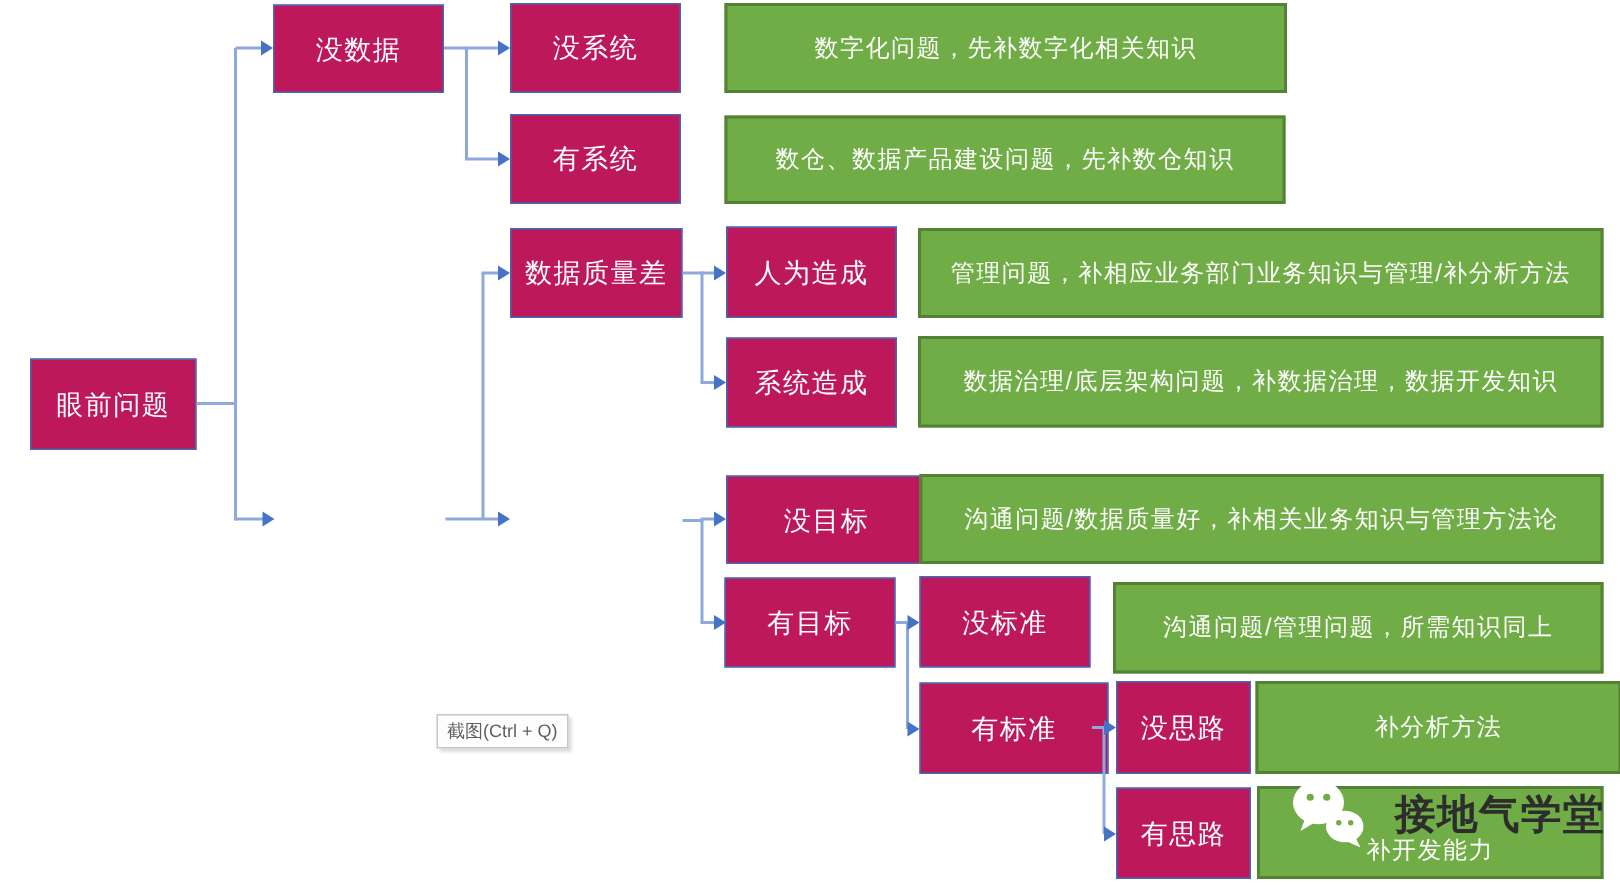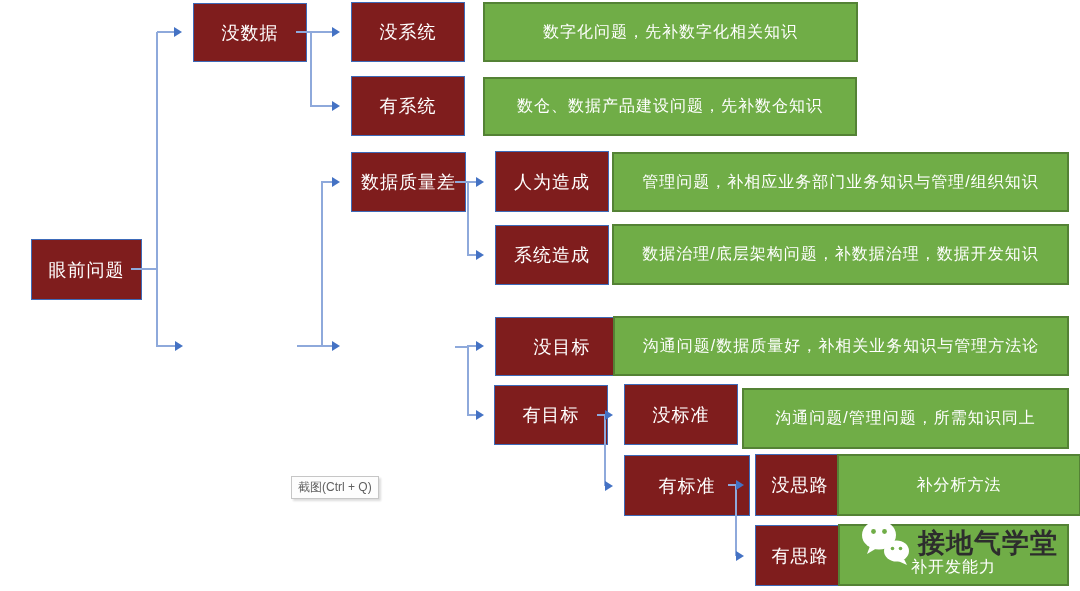--- a/index.html
+++ b/index.html
@@ -2,25 +2,24 @@
 <html><head>
 <meta charset="utf-8">
 <style>
   html,body{margin:0;padding:0;background:#fff;}
   #stage{
     position:relative;width:1080px;height:591px;background:#ffffff;
     font-family:"Liberation Sans","DejaVu Sans",sans-serif;overflow:hidden;
   }
   .node{
     position:absolute;box-sizing:border-box;
-    background:#7f1d1d;border:1px solid #3E6AB8;
+    background:#be185d;border:1px solid #3E6AB8;
     color:#ffffff;font-size:18px;letter-spacing:1px;
     display:flex;align-items:center;justify-content:center;
     white-space:nowrap;
-    margin-left:11px;
   }
   .outcome{
     position:absolute;box-sizing:border-box;
     background:#70AD47;border:2px solid #548235;
     color:#ffffff;font-size:16px;letter-spacing:1px;
     display:flex;align-items:center;justify-content:center;
     white-space:nowrap;
   }
   .outcome.low{align-items:flex-end;padding-bottom:6px;}
   .hline{position:absolute;height:2px;background:#8EA9DB;}
@@ -35,21 +34,21 @@
     background:#fdfdfd;border:1px solid #c6c6c6;color:#5f5f5f;
     font-size:12px;padding:2px 6px;white-space:nowrap;
     box-shadow:2px 2px 2px rgba(0,0,0,0.14);
   }
   #watermark{
     position:absolute;left:860px;top:519px;z-index:5;
     display:flex;align-items:flex-start;
   }
   #watermark .wm-text{
     color:#2d2d2d;font-size:27px;font-weight:600;letter-spacing:1px;
-    margin-left:8px;margin-top:6px;white-space:nowrap;
+    margin-left:20px;margin-top:6px;white-space:nowrap;
   }
 </style>
 </head>
 <body>
 
 <div id="stage">
 
   <div class="node" style="left:20px;top:239px;width:111px;height:61px">眼前问题</div>
   <div class="node" style="left:182px;top:3px;width:114px;height:59px">没数据</div>
   <div class="node" style="left:340px;top:2px;width:114px;height:60px">没系统</div>
@@ -59,21 +58,21 @@
   <div class="node" style="left:484px;top:225px;width:114px;height:60px">系统造成</div>
   <div class="node" style="left:484px;top:317px;width:134px;height:59px">没目标</div>
   <div class="node" style="left:483px;top:385px;width:114px;height:60px">有目标</div>
   <div class="node" style="left:613px;top:384px;width:114px;height:61px">没标准</div>
   <div class="node" style="left:613px;top:455px;width:126px;height:61px">有标准</div>
   <div class="node" style="left:744px;top:454px;width:90px;height:62px">没思路</div>
   <div class="node" style="left:744px;top:525px;width:90px;height:61px">有思路</div>
 
   <div class="outcome" style="left:483px;top:2px;width:375px;height:60px">数字化问题，先补数字化相关知识</div>
   <div class="outcome" style="left:483px;top:77px;width:374px;height:59px">数仓、数据产品建设问题，先补数仓知识</div>
-  <div class="outcome" style="left:612px;top:152px;width:457px;height:60px">管理问题，补相应业务部门业务知识与管理/组织知识</div>
+  <div class="outcome" style="left:612px;top:152px;width:457px;height:60px">管理问题，补相应业务部门业务知识与管理/补分析方法</div>
   <div class="outcome" style="left:612px;top:224px;width:457px;height:61px">数据治理/底层架构问题，补数据治理，数据开发知识</div>
   <div class="outcome" style="left:613px;top:316px;width:456px;height:60px">沟通问题/数据质量好，补相关业务知识与管理方法论</div>
   <div class="outcome" style="left:742px;top:388px;width:327px;height:61px">沟通问题/管理问题，所需知识同上</div>
   <div class="outcome" style="left:837px;top:454px;width:244px;height:62px">补分析方法</div>
   <div class="outcome low" style="left:838px;top:524px;width:231px;height:62px">补开发能力</div>
 
   <div class="hline" style="left:131px;top:268px;width:26px"></div>
   <div class="vline" style="left:156px;top:32px;height:315px"></div>
   <div class="hline" style="left:157px;top:31px;width:18px"></div>
   <div class="tri" style="left:174px;top:27px"></div>

